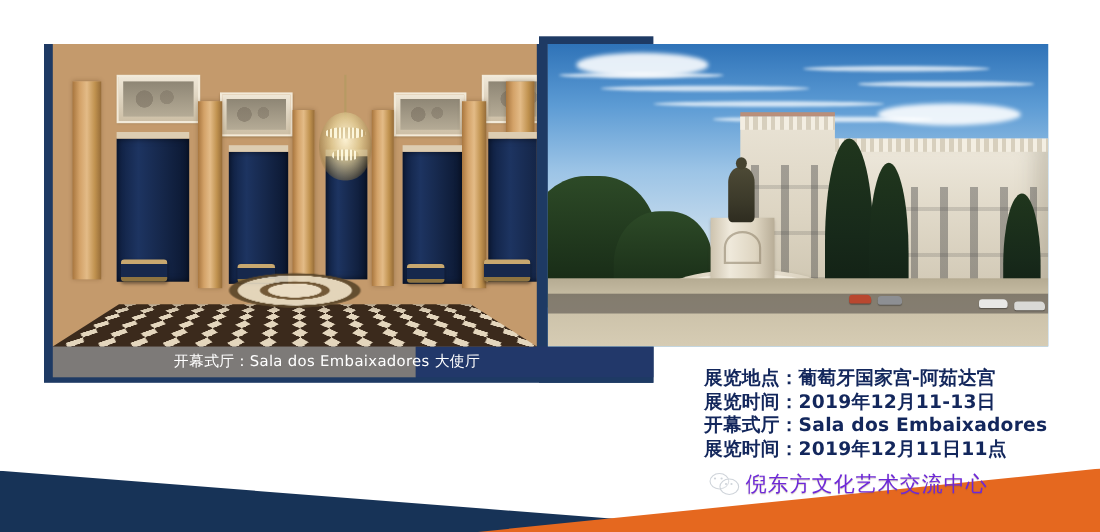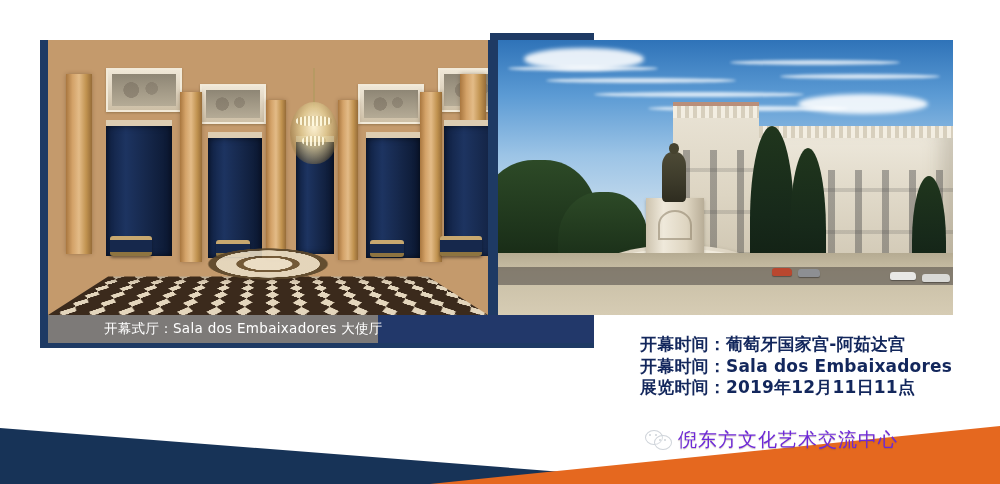--- a/index.html
+++ b/index.html
@@ -169,21 +169,21 @@
   }
   .caption-navy {
     position: absolute;
     left: 330px; top: 0;
     right: 0; height: 28px;
     background: #22386a;
   }
   .caption-text {
     position: relative;
     z-index: 3;
-    margin-left: 56px;
+    margin-left: 110px;
     color: #ffffff;
     font-size: 13.5px;
     letter-spacing: .3px;
     white-space: nowrap;
   }
 
   
   .photo-exterior {
     position: absolute;
     left: 498px;
@@ -475,22 +475,23 @@
 
     <div class="plaza"></div>
     <div class="road"></div>
     <div class="car" style="left:274px;top:228px;width:20px;background:#b9472f;"></div>
     <div class="car" style="left:300px;top:229px;width:22px;background:#8d8f93;"></div>
     <div class="car" style="left:392px;top:232px;width:26px;background:#e8e8e6;"></div>
     <div class="car" style="left:424px;top:234px;width:28px;background:#d9d9d6;"></div>
   </div>
 
   <div class="info-block">
-    <span class="info-line">开幕时间：葡萄牙国家宫-阿茹达宫</span>
-    <span class="info-line">开幕时间：Sala dos Embaixadores</span>
+    <span class="info-line">展览地点：葡萄牙国家宫-阿茹达宫</span>
+    <span class="info-line">展览时间：2019年12月11-13日</span>
+    <span class="info-line">开幕式厅：Sala dos Embaixadores</span>
     <span class="info-line">展览时间：2019年12月11日11点</span>
   </div>
 
   <div class="band-navy"></div>
   <div class="band-orange"></div>
 
   <div class="footer-logo">
     <span class="wechat-icon">
       <span class="bub b1"></span>
       <span class="bub b2"></span>

